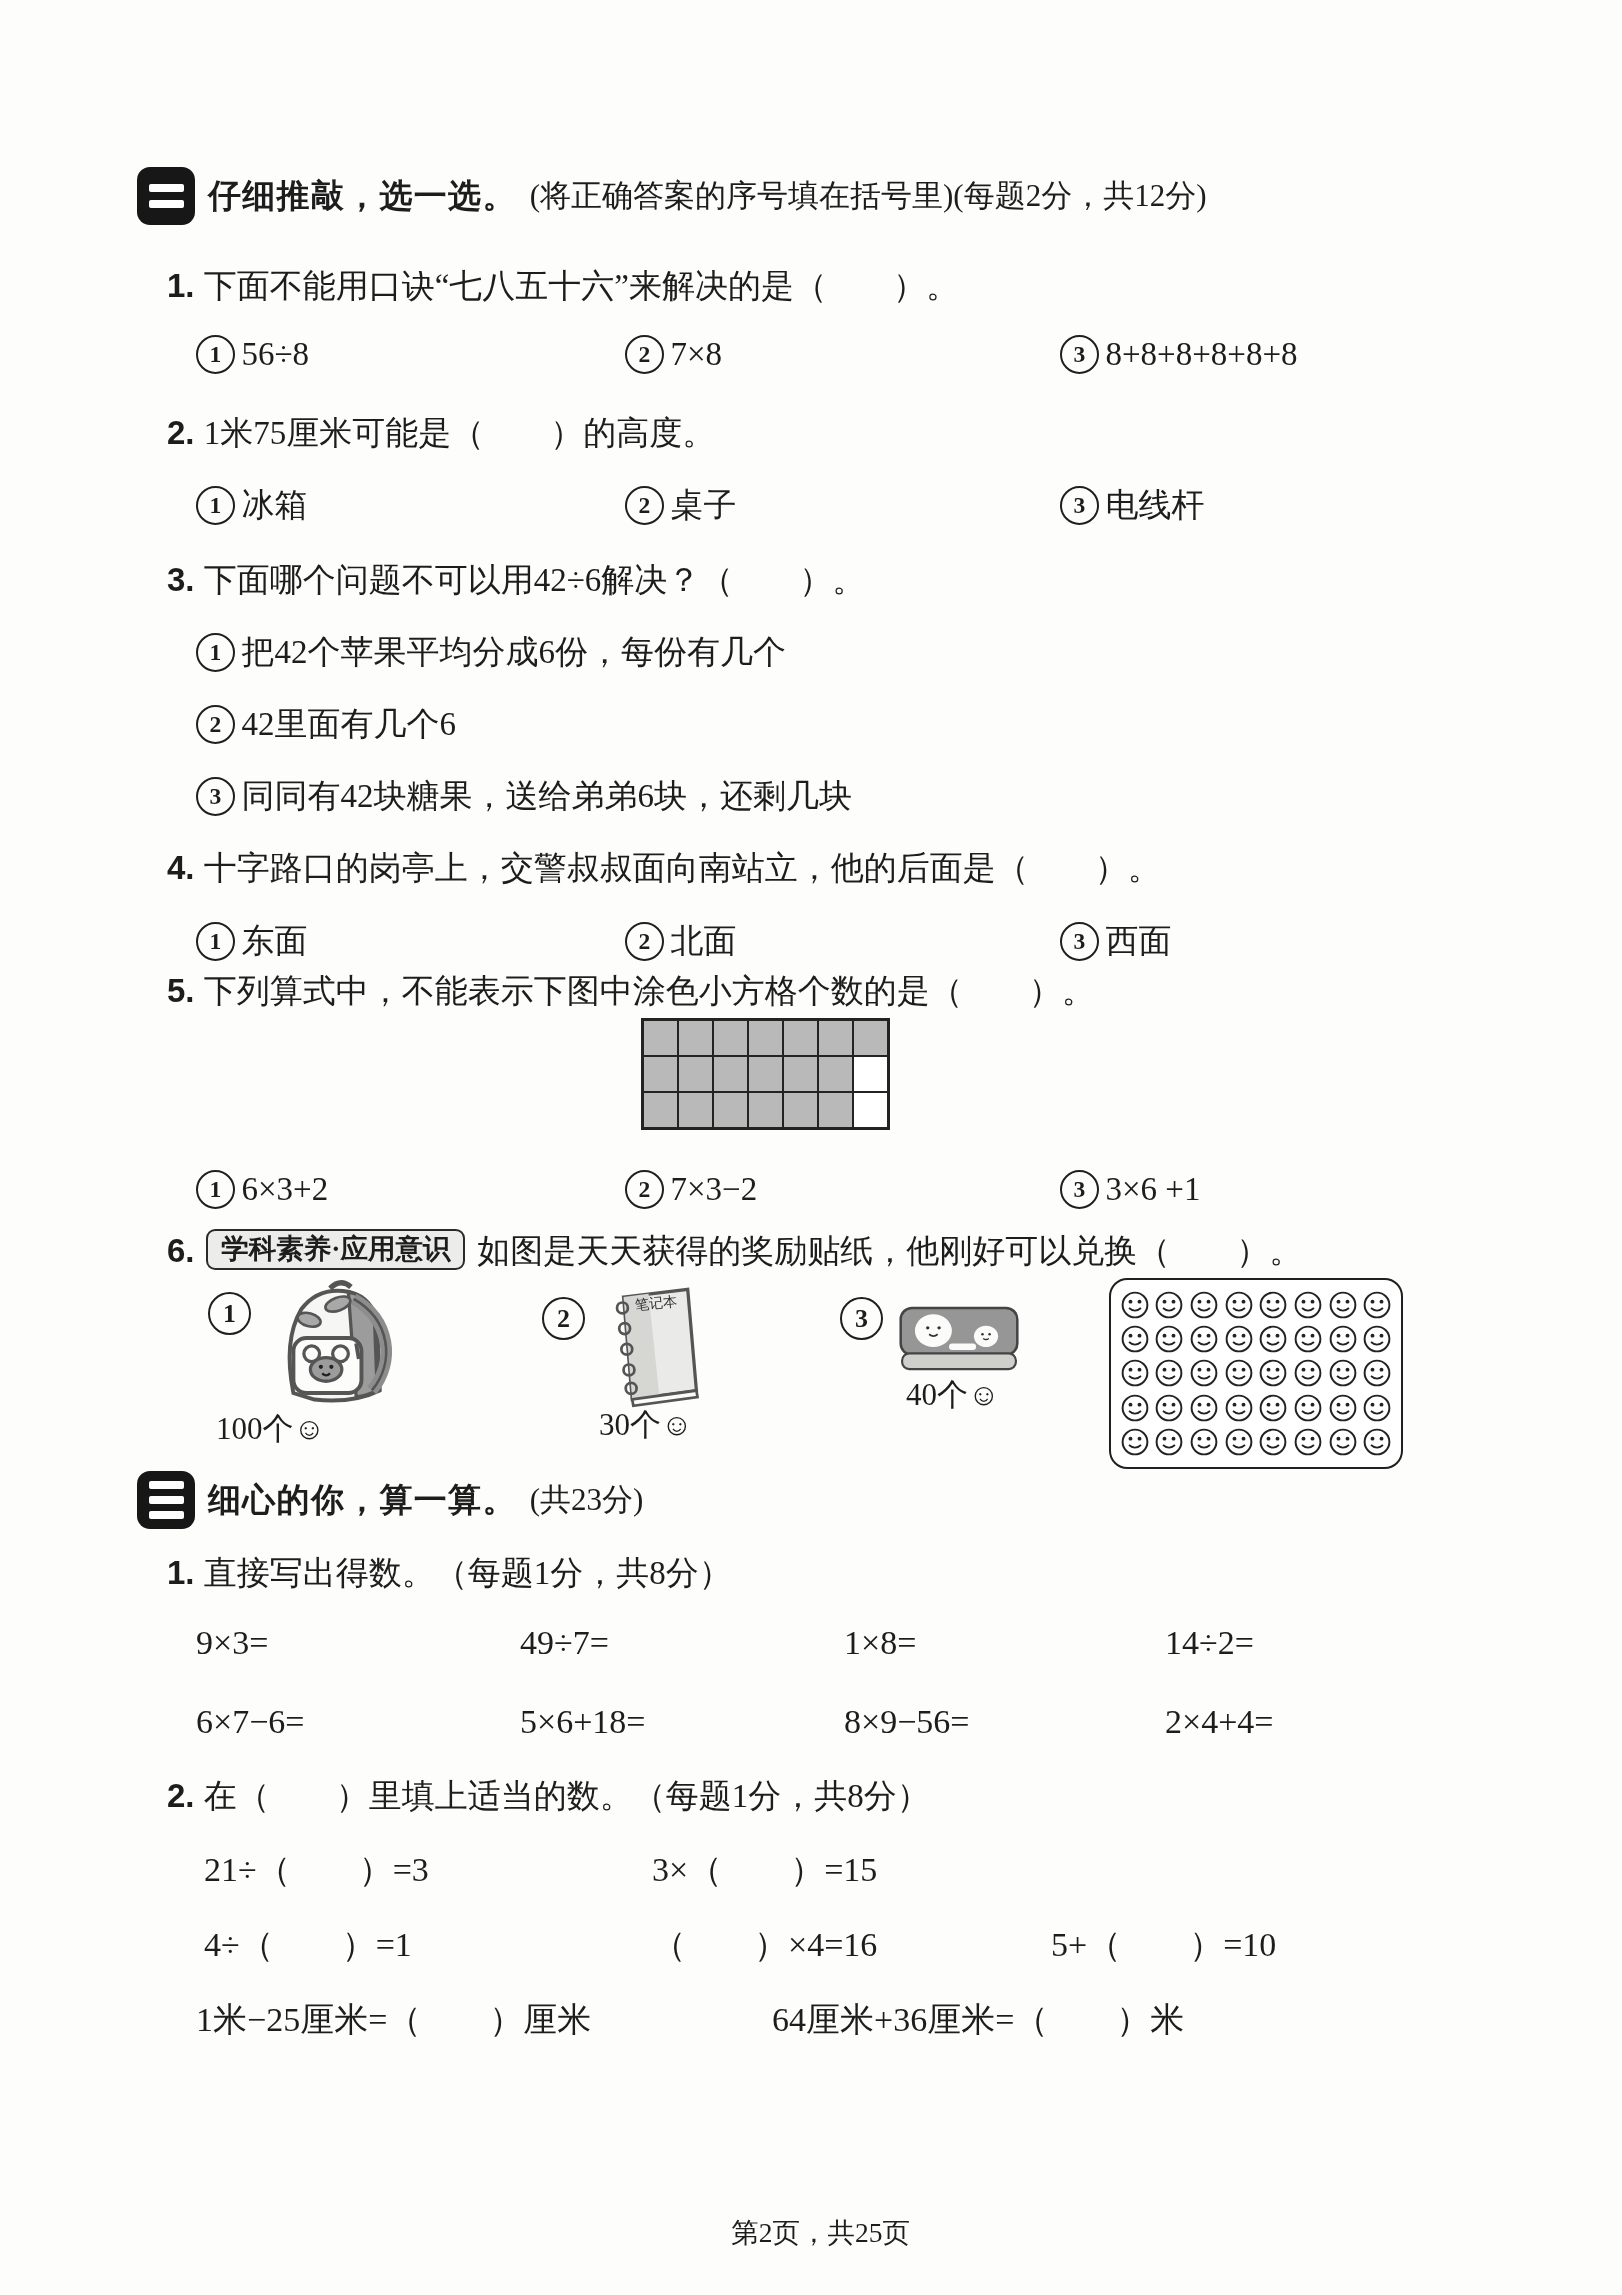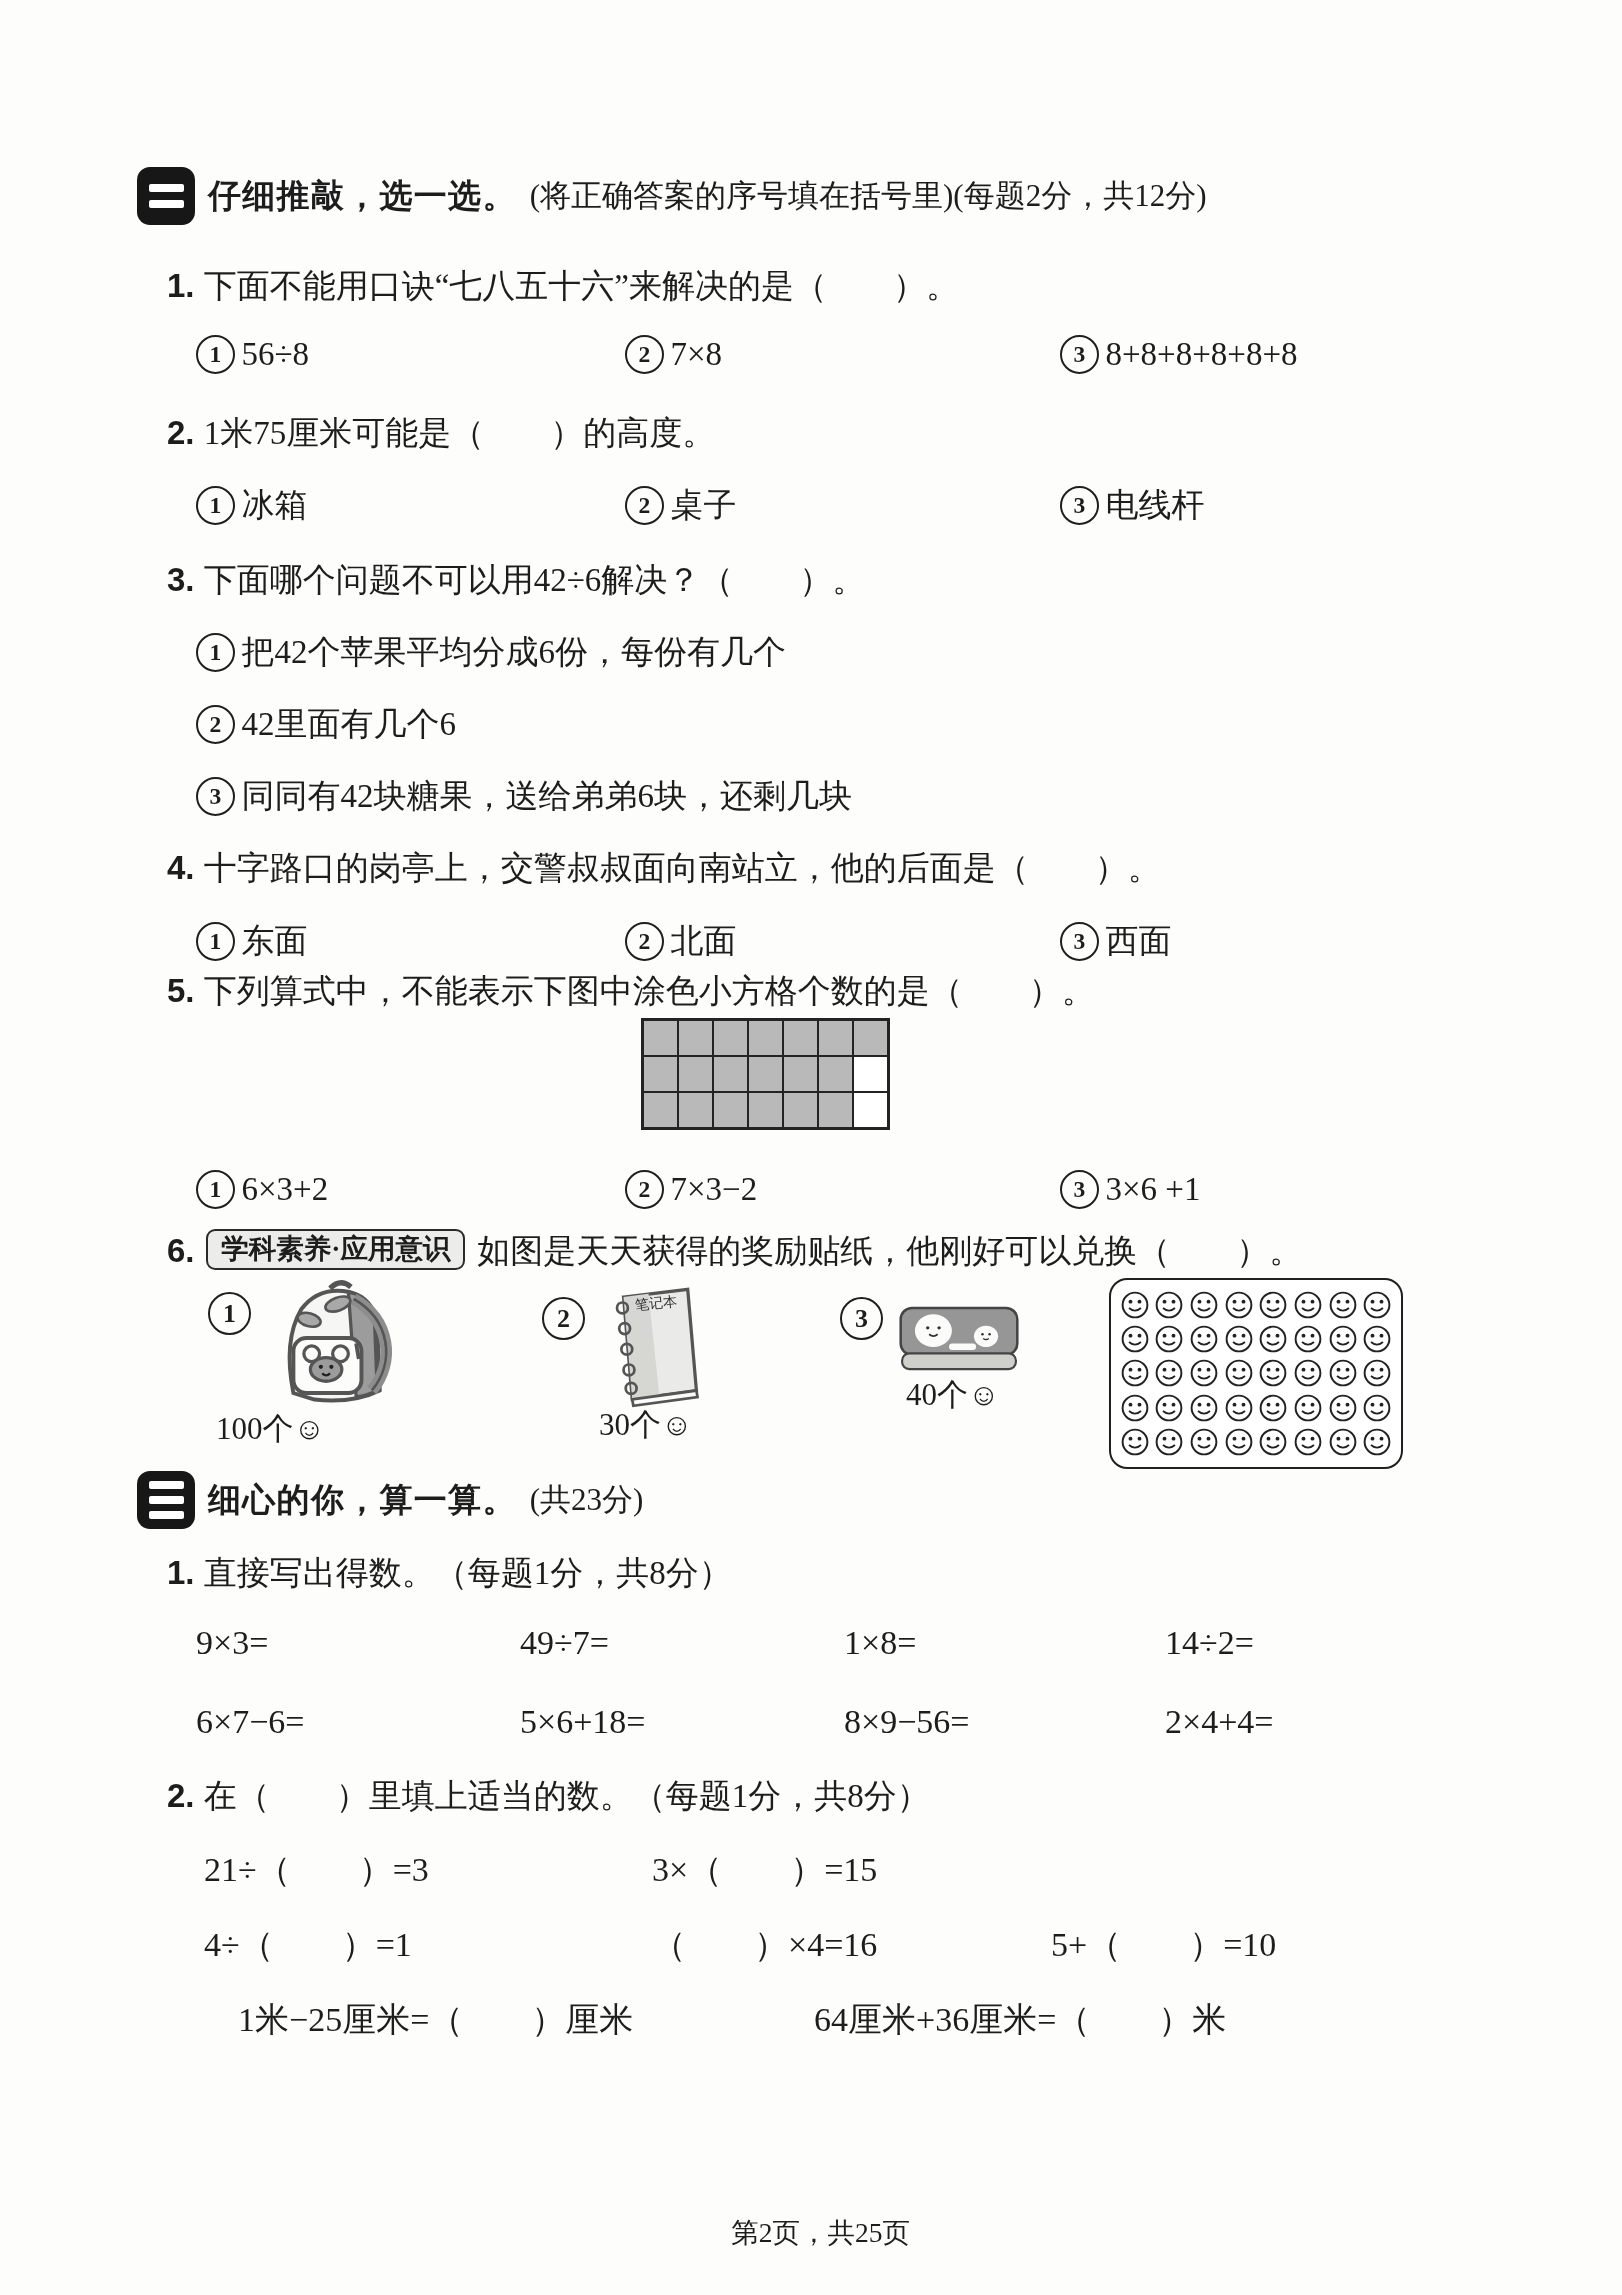--- a/index.html
+++ b/index.html
@@ -50,21 +50,21 @@
     display:grid;grid-template-columns:repeat(8,1fr);justify-items:center;align-items:center;
     padding:7.9px 6.5px;box-sizing:border-box;
   }
   
   .calc-row{display:flex;font-size:34px;white-space:nowrap;}
   .calc-row.r4 span:nth-child(1){width:324px;}
   .calc-row.r4 span:nth-child(2){width:324px;}
   .calc-row.r4 span:nth-child(3){width:321px;}
   .calc-row.r3 span:nth-child(1){width:448px;margin-left:8px;}
   .calc-row.r3 span:nth-child(2){width:399px;}
-  .calc-row.r2 span:nth-child(1){width:576px;margin-left:42px;}
+  .calc-row.r2 span:nth-child(1){width:576px;}
   .footer{width:100%;text-align:center;font-size:27.5px;padding-left:9px;}
 </style>
 </head>
 <body>
 
 <div class="page">
 
   <div class="abs sec-head" style="top:167px;left:137px;">
     <div class="sec-icon">
       <div class="bar"></div>

